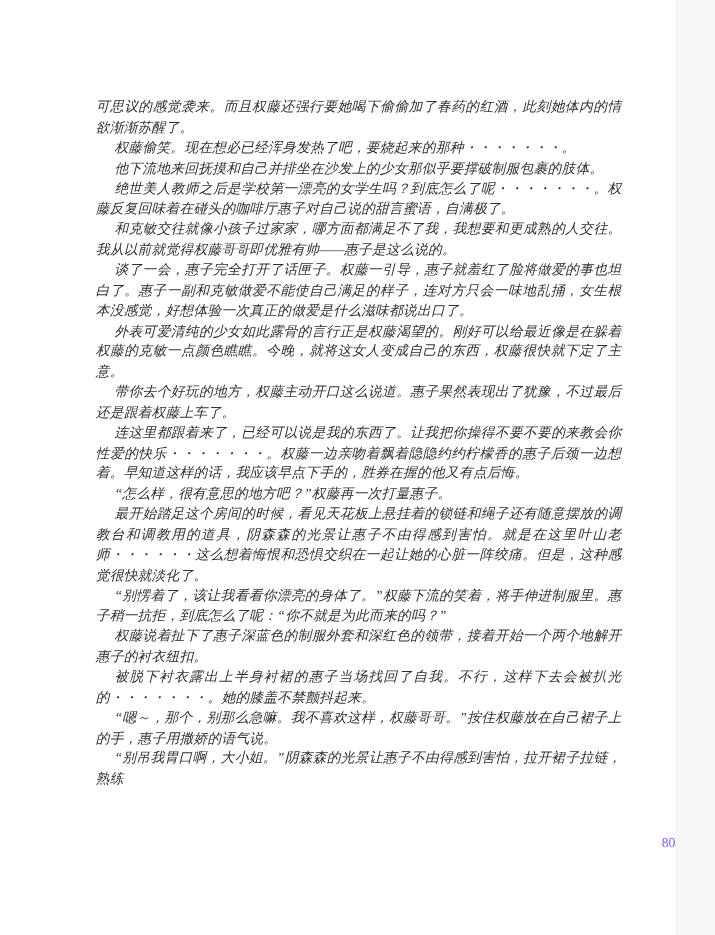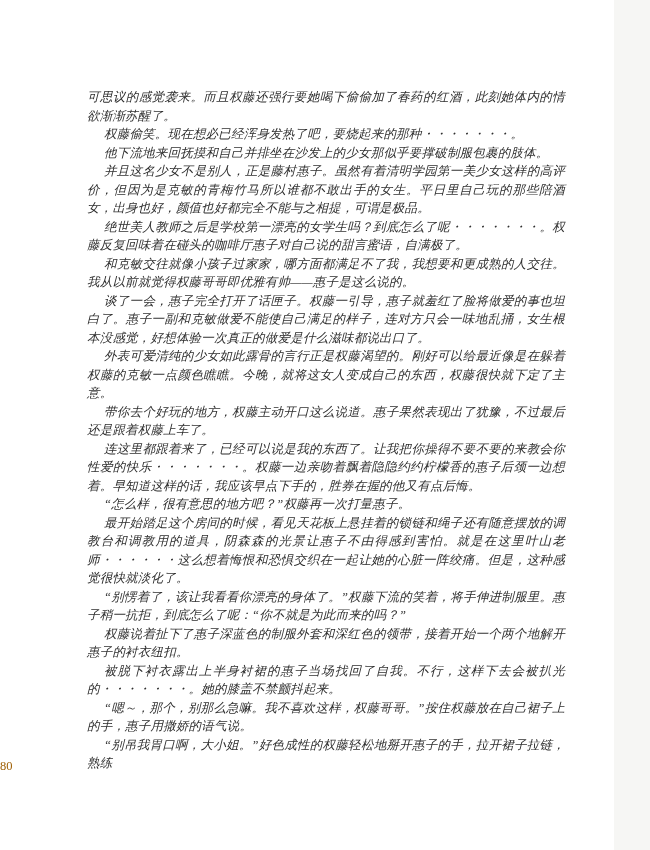--- a/index.html
+++ b/index.html
@@ -37,43 +37,42 @@
     padding: 0;
   }
   .text-block p.indent {
     text-indent: 17px;
   }
   .page-number {
     position: absolute;
     left: 0;
     right: 0;
     top: 759px;
-    text-align: left;
+    text-align: right;
     font-size: 12.5px;
     font-style: normal;
-    color: #a16207;
+    color: #8b5cf6;
   }
 </style>
 </head>
 <body>
 
 <div class="page">
   <div class="text-block">
       <p>可思议的感觉袭来。而且权藤还强行要她喝下偷偷加了春药的红酒，此刻她体内的情欲渐渐苏醒了。</p>
       <p class="indent">权藤偷笑。现在想必已经浑身发热了吧，要烧起来的那种・・・・・・・。</p>
       <p class="indent">他下流地来回抚摸和自己并排坐在沙发上的少女那似乎要撑破制服包裹的肢体。</p>
-      <p class="indent">并且这名少女不是别人，正是藤村惠子。虽然有着清明学园第一美少女这样的高评价，但因为是克敏的青梅竹马所以谁都不敢出手的女生。平日里自己玩的那些陪酒女，出身也好，颜值也好都完全不能与之相提，可谓是极品。</p>
       <p class="indent">绝世美人教师之后是学校第一漂亮的女学生吗？到底怎么了呢・・・・・・・。权藤反复回味着在碰头的咖啡厅惠子对自己说的甜言蜜语，自满极了。</p>
       <p class="indent">和克敏交往就像小孩子过家家，哪方面都满足不了我，我想要和更成熟的人交往。我从以前就觉得权藤哥哥即优雅有帅——惠子是这么说的。</p>
       <p class="indent">谈了一会，惠子完全打开了话匣子。权藤一引导，惠子就羞红了脸将做爱的事也坦白了。惠子一副和克敏做爱不能使自己满足的样子，连对方只会一味地乱捅，女生根本没感觉，好想体验一次真正的做爱是什么滋味都说出口了。</p>
       <p class="indent">外表可爱清纯的少女如此露骨的言行正是权藤渴望的。刚好可以给最近像是在躲着权藤的克敏一点颜色瞧瞧。今晚，就将这女人变成自己的东西，权藤很快就下定了主意。</p>
       <p class="indent">带你去个好玩的地方，权藤主动开口这么说道。惠子果然表现出了犹豫，不过最后还是跟着权藤上车了。</p>
       <p class="indent">连这里都跟着来了，已经可以说是我的东西了。让我把你操得不要不要的来教会你性爱的快乐・・・・・・・。权藤一边亲吻着飘着隐隐约约柠檬香的惠子后颈一边想着。早知道这样的话，我应该早点下手的，胜券在握的他又有点后悔。</p>
       <p class="indent">“怎么样，很有意思的地方吧？”权藤再一次打量惠子。</p>
       <p class="indent">最开始踏足这个房间的时候，看见天花板上悬挂着的锁链和绳子还有随意摆放的调教台和调教用的道具，阴森森的光景让惠子不由得感到害怕。就是在这里叶山老师・・・・・・这么想着悔恨和恐惧交织在一起让她的心脏一阵绞痛。但是，这种感觉很快就淡化了。</p>
       <p class="indent">“别愣着了，该让我看看你漂亮的身体了。”权藤下流的笑着，将手伸进制服里。惠子稍一抗拒，到底怎么了呢：“你不就是为此而来的吗？”</p>
       <p class="indent">权藤说着扯下了惠子深蓝色的制服外套和深红色的领带，接着开始一个两个地解开惠子的衬衣纽扣。</p>
       <p class="indent">被脱下衬衣露出上半身衬裙的惠子当场找回了自我。不行，这样下去会被扒光的・・・・・・・。她的膝盖不禁颤抖起来。</p>
       <p class="indent">“嗯～，那个，别那么急嘛。我不喜欢这样，权藤哥哥。”按住权藤放在自己裙子上的手，惠子用撒娇的语气说。</p>
-      <p class="indent">“别吊我胃口啊，大小姐。”好色成性的权藤轻松地掰开惠子的手，拉开裙子拉链，熟练</p>
+      <p class="indent">“别吊我胃口啊，大小姐。”阴森森的光景让惠子不由得感到害怕，拉开裙子拉链，熟练</p>
     </div>
   <div class="page-number">80</div>
 </div>
 
 </body></html>

